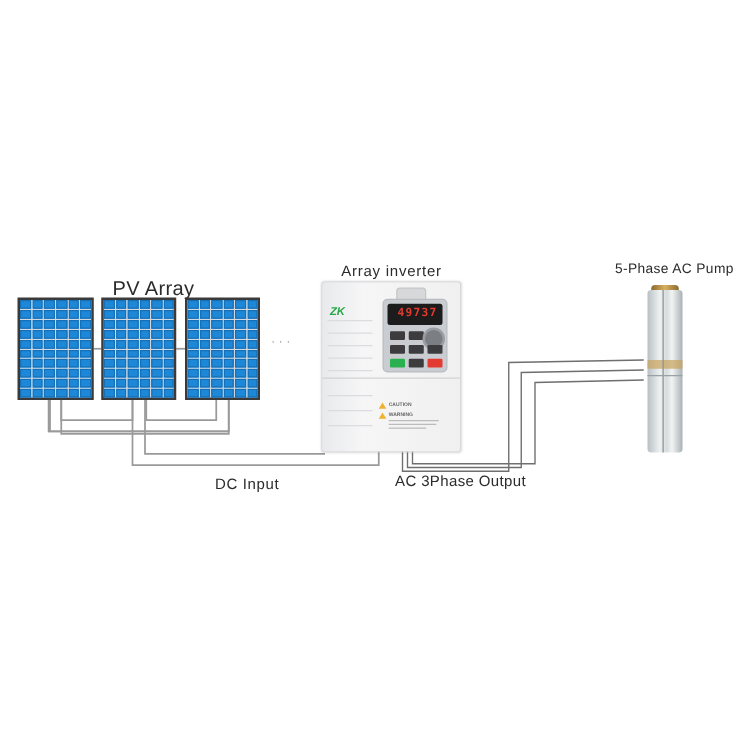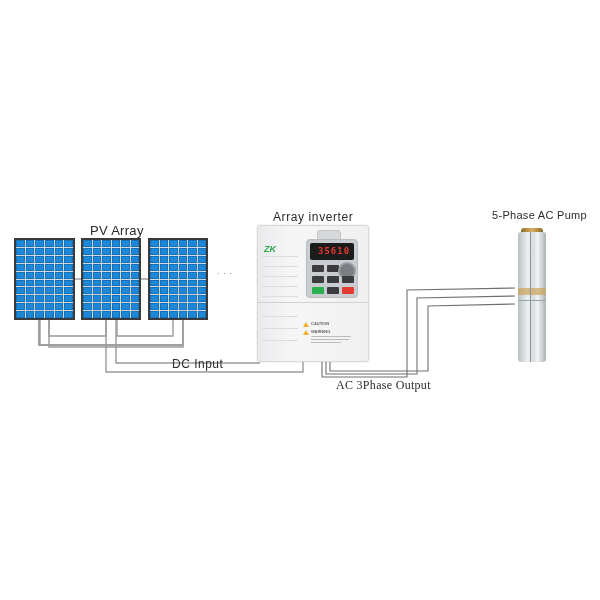--- a/index.html
+++ b/index.html
@@ -1,18 +1,18 @@
 <!DOCTYPE html>
 <html><head>
   <meta charset="utf-8">
   <style>
     html, body { margin:0; padding:0; background:#ffffff; }
     body { width:600px; height:600px; position:relative; overflow:hidden; font-family:"Liberation Sans", sans-serif; }
     .abs { position:absolute; }
-    .label { position:absolute; color:#2b2b2b; font-size:13px; white-space:nowrap; letter-spacing:0.3px; }
+    .label { position:absolute; color:#2b2b2b; font-size:16px; white-space:nowrap; letter-spacing:0.3px; }
     .panel { position:absolute; background:#3a3a3a; padding:2px; box-sizing:border-box; }
     .panel-grid { width:100%; height:100%; display:grid; grid-template-columns:repeat(6,1fr); grid-template-rows:repeat(10,1fr); gap:1px; background:#cfd8e0; }
     .cell { background:#1e88d8; box-shadow: inset 0 0 0 1px #1670b8; }
     svg.wires { position:absolute; left:0; top:0; }
     .inverter { position:absolute; background:linear-gradient(90deg,#e9eaec 0%,#f6f6f7 30%,#f0f0f1 100%); border:1px solid #d8d8da; border-radius:3px; box-shadow:0 0 2px rgba(0,0,0,0.15); }
     .inv-split { position:absolute; left:0; right:0; height:1px; background:#d2d2d4; }
     .fin { position:absolute; left:4px; width:36px; height:1px; background:#dcdcde; }
     .keypad { position:absolute; background:#c9ccd0; border-radius:4px; border:1px solid #b9bcc0; }
     .display { position:absolute; background:#1c1c1c; border-radius:2px; }
     .seg { position:absolute; color:#e23a2f; font-family:"DejaVu Sans Mono", monospace; font-size:9px; font-weight:bold; letter-spacing:1px; }
@@ -261,21 +261,21 @@
   <div class="fin" style="top:60px;"></div>
   <div class="fin" style="top:70px;"></div>
   <div class="inv-split" style="top:76px;"></div>
   <div class="fin" style="top:90px;"></div>
   <div class="fin" style="top:102px;"></div>
   <div class="fin" style="top:114px;"></div>
 
   <div class="knob-top" style="left:59px; top:4px; width:22px; height:10px;"></div>
   <div class="keypad" style="left:48px; top:13px; width:50px; height:57px;">
     <div class="display" style="left:3px; top:3px; width:44px; height:17px;">
-      <div class="seg" style="left:8px; top:3px;">35610</div>
+      <div class="seg" style="left:8px; top:3px;">49737</div>
     </div>
     <div class="key" style="left:5px; top:25px;"></div>
     <div class="key" style="left:20px; top:25px;"></div>
     <div class="knob" style="left:31px; top:22px;"></div>
     <div class="key" style="left:5px; top:36px;"></div>
     <div class="key" style="left:20px; top:36px;"></div>
     <div class="key" style="left:35px; top:36px;"></div>
     <div class="key" style="left:5px; top:47px; background:#2bb04f;"></div>
     <div class="key" style="left:20px; top:47px;"></div>
     <div class="key" style="left:35px; top:47px; background:#e33b32;"></div>
@@ -291,14 +291,14 @@
 </div>
 
 <div class="label" style="left:492px; top:209px; font-size:11px;">5-Phase AC Pump</div>
 <div class="pump-cap" style="left:521px; top:228px; width:22px; height:5px;"></div>
 <div class="pump" style="left:518px; top:232px; width:28px; height:130px;">
   <div class="pump-band" style="left:0; top:56px; width:28px; height:7px;"></div>
   <div class="pump-seam" style="left:12px; top:0; height:130px;"></div>
   <div class="abs" style="left:0; top:68px; width:28px; height:1px; background:#9aa1a5;"></div>
 </div>
 
-<div class="label" style="left:172px; top:357px; font-size:12px; letter-spacing:0.5px;">DC Input</div>
-<div class="label" style="left:336px; top:378px; font-size:12px; letter-spacing:0.3px;font-family:Liberation Serif, serif;">AC 3Phase Output</div>
+<div class="label" style="left:172px; top:380px; font-size:12px; letter-spacing:0.5px;">DC Input</div>
+<div class="label" style="left:316px; top:378px; font-size:12px; letter-spacing:0.3px;">AC 3Phase Output</div>
 
 </body></html>

